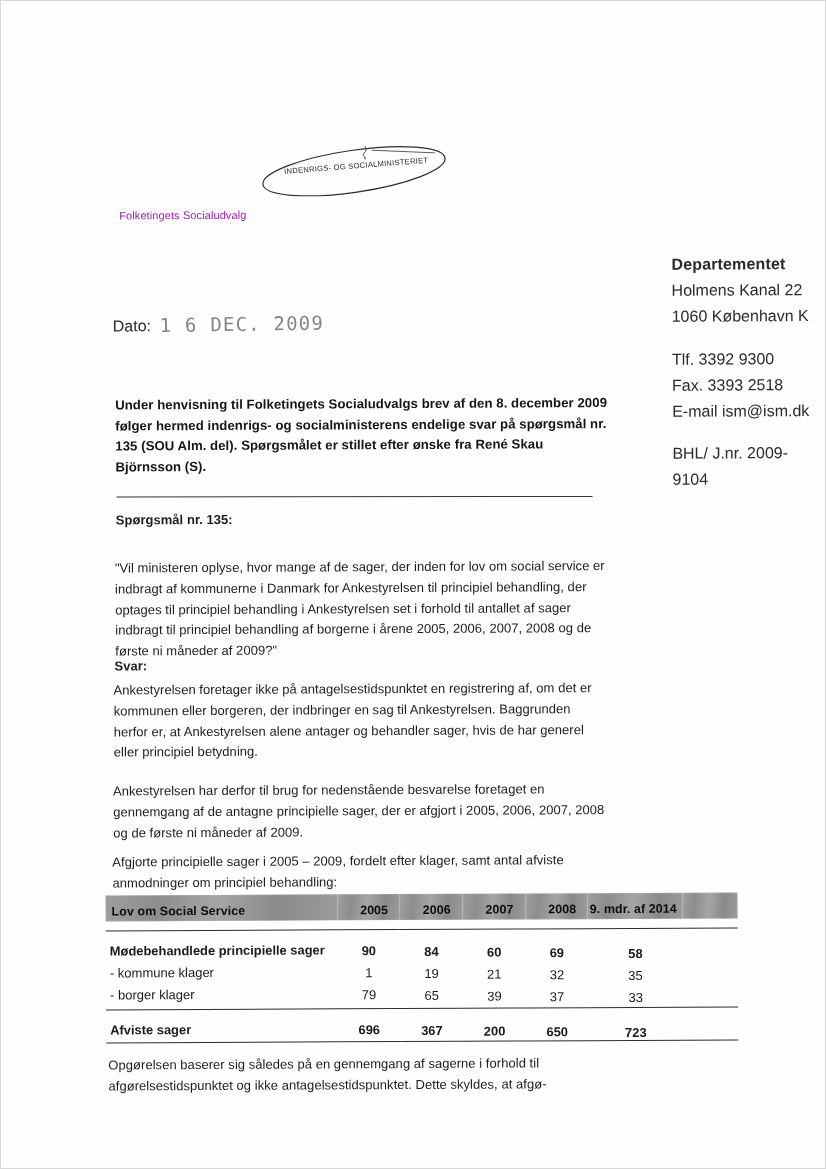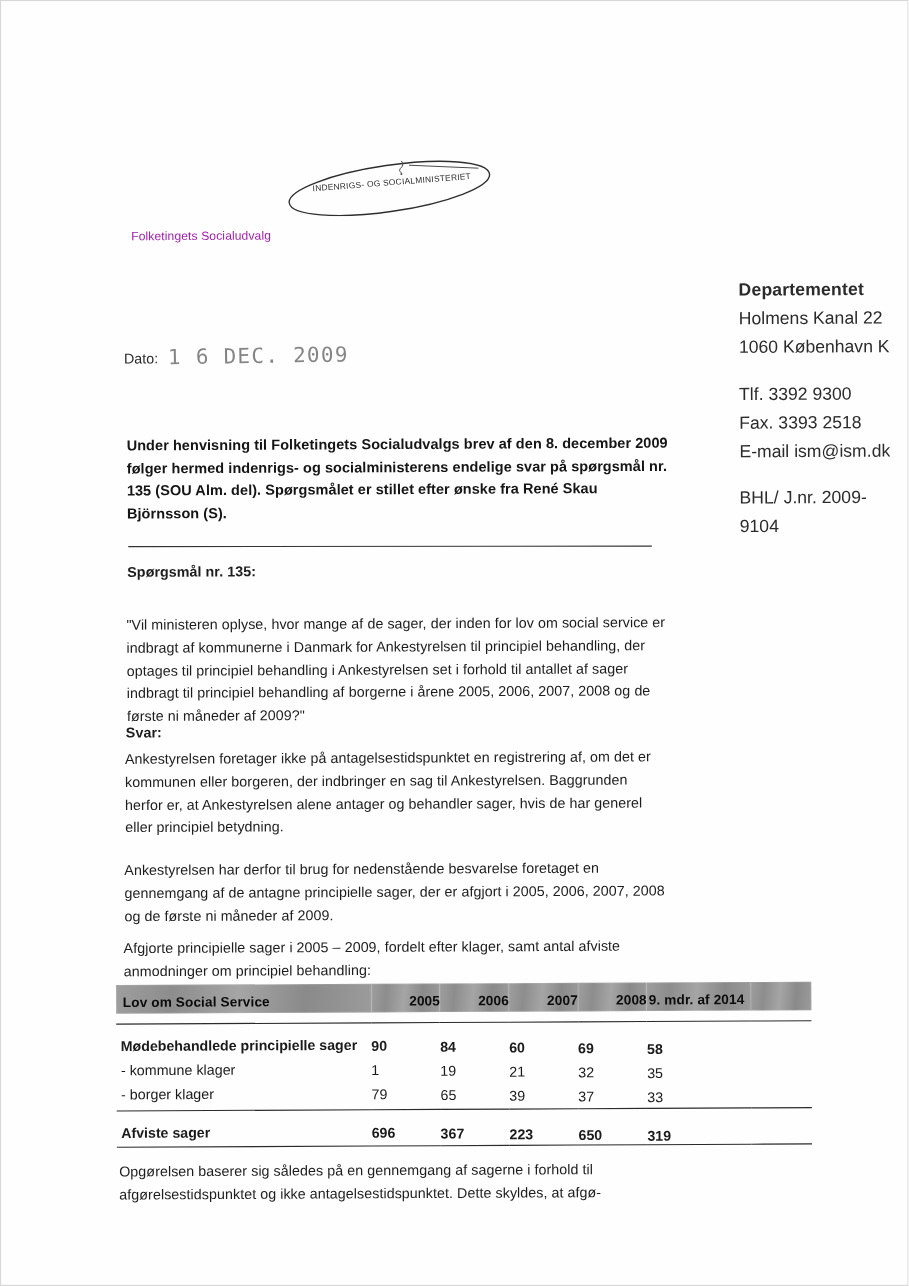--- a/index.html
+++ b/index.html
@@ -69,21 +69,21 @@
   
   .date-row {
     position: absolute;
     left: 113px;
     top: 311px;
     display: flex;
     align-items: baseline;
     gap: 9px;
   }
   .date-label {
-    font-size: 13px;
+    font-size: 16px;
     color: #2a2a2a;
   }
   .date-stamp {
     font-size: 19px;
     letter-spacing: 1.2px;
     color: #6b6b6b;
     font-family: "DejaVu Sans Mono", monospace;
     transform: rotate(-0.6deg);
     opacity: 0.82;
   }
@@ -171,36 +171,36 @@
     background: linear-gradient(95deg,#9e9e9e 0%, #8d8d8d 22%, #a5a5a5 48%, #8a8a8a 74%, #9b9b9b 100%);
     color: #0c0c0c;
     font-weight: bold;
     font-size: 12.4px;
     height: 21px;
     padding: 2px 0 3px 0;
     letter-spacing: 0.1px;
     box-shadow: inset 0 0 0 1px rgba(255,255,255,0.08);
   }
   .thead-band td.c-label { padding-left: 6px; }
-  .thead-band td.c-yr { text-align: right; padding-left: 11px; }
+  .thead-band td.c-yr { text-align: center; padding-left: 11px; }
   .thead-band td.c-last { text-align: center; padding-right: 4px; }
 
   .spacer-row td { height: 9px; }
   .rule-row td {
     border-top: 1.5px solid #2b2b2b;
     height: 0;
     font-size: 0;
     line-height: 0;
   }
   .gap-row td { height: 7px; }
   .gap-row-sm td { height: 5px; }
 
   .data-row td { height: 22px; font-size: 13px; }
   .data-row td.c-label { padding-left: 4px; }
-  .data-row td.c-num { text-align: left; }
+  .data-row td.c-num { text-align: center; }
   .row-strong td { font-weight: bold; font-size: 12.9px; }
 
   
   col.w-label { width: 254px; }
   col.w-yr    { width: 67px; }
   col.w-last  { width: 106px; }
   col.w-pad   { width: 65px; }
 
   
   .nudge1 { position: relative; top: 1px; }
@@ -348,25 +348,25 @@
             <td colspan="7"></td>
           </tr>
 
           <tr class="data-row row-strong">
             <td class="c-label">Afviste sager</td>
             <td class="c-num">
               <span class="nudge1">696</span></td>
             <td class="c-num">
               <span class="nudge2">367</span></td>
             <td class="c-num">
-              <span class="nudge3">223</span></td>
+              <span class="nudge3">200</span></td>
             <td class="c-num">
               <span class="nudge4">650</span></td>
             <td class="c-num">
-              <span class="nudge5">319</span></td>
+              <span class="nudge5">723</span></td>
             <td></td>
           </tr>
 
           <tr class="gap-row-sm">
             <td colspan="7"></td>
           </tr>
           <tr class="rule-row">
             <td colspan="7"></td>
           </tr>
         </tbody>

